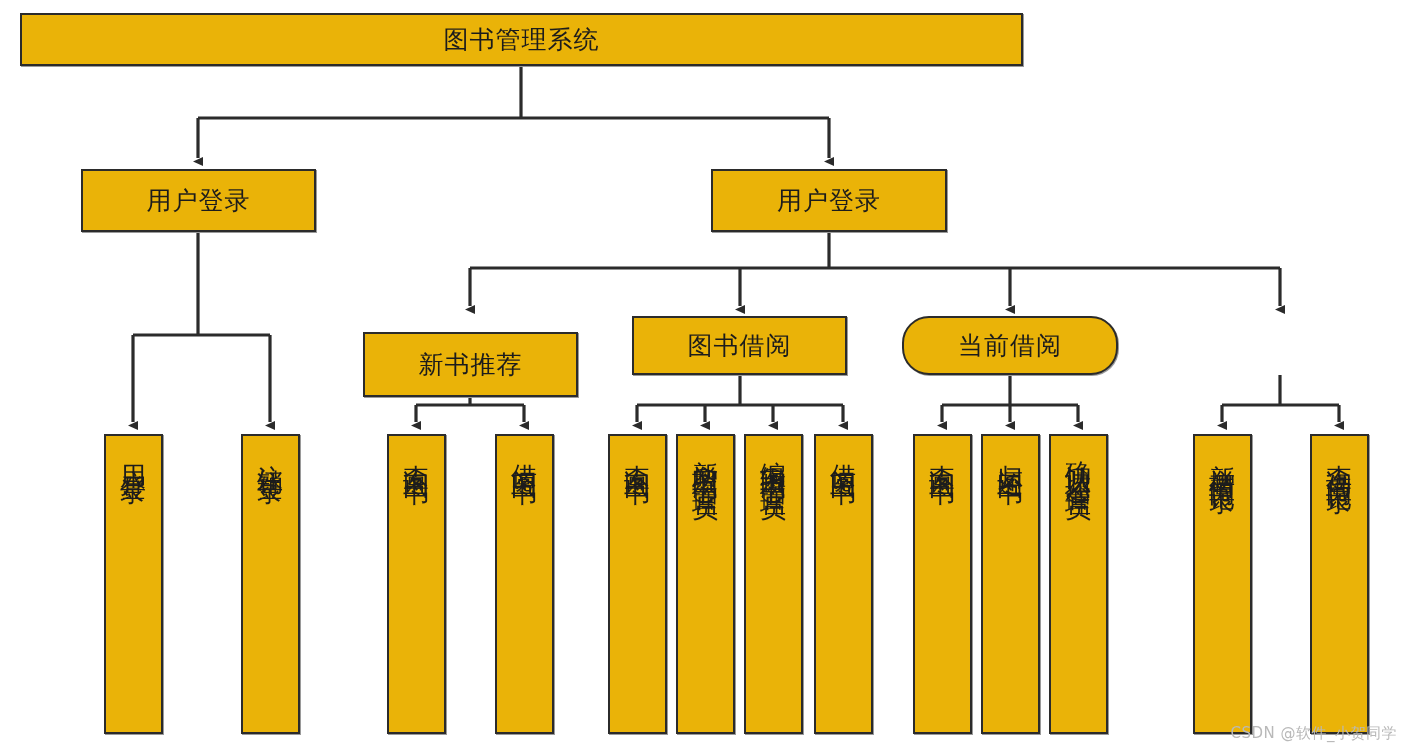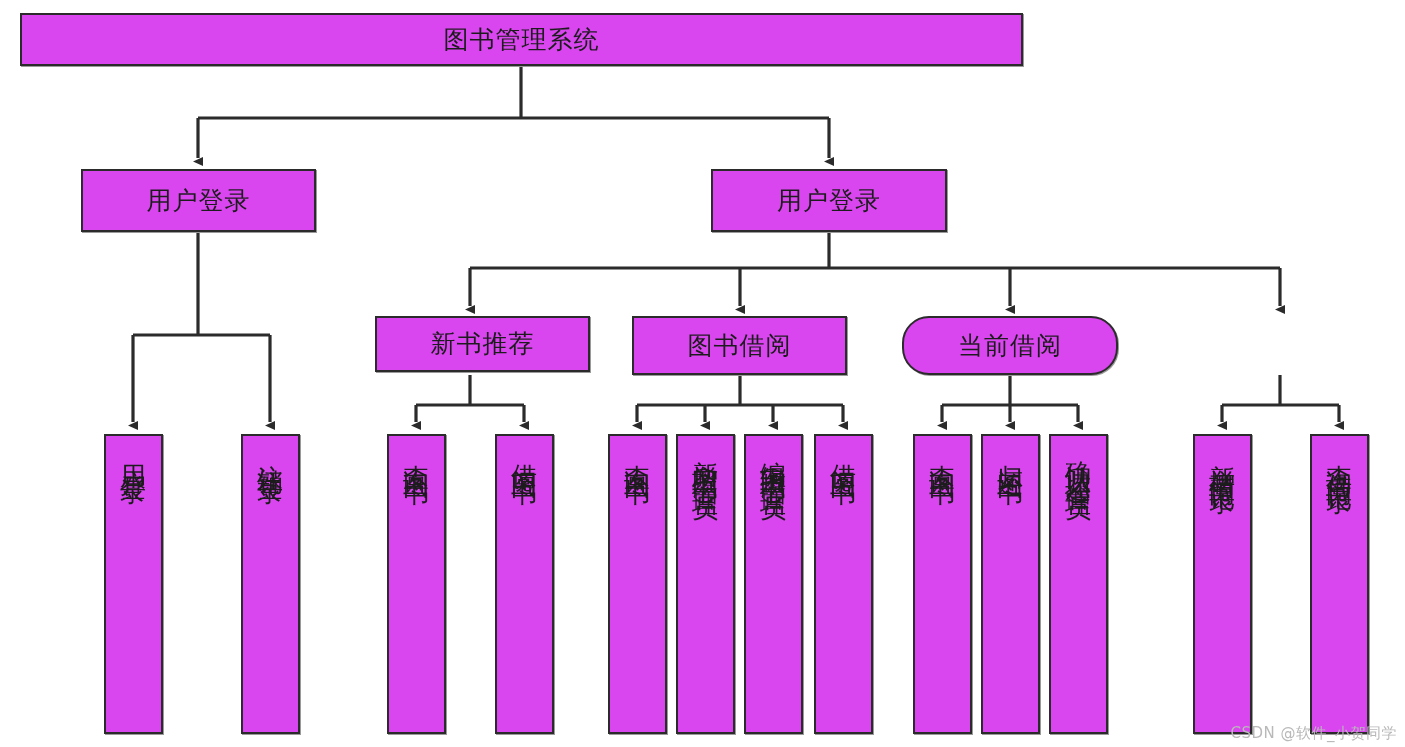--- a/index.html
+++ b/index.html
@@ -25,21 +25,21 @@
     left: 0;
     top: 0;
     width: 1405px;
     height: 747px;
     pointer-events: none;
   }
   .node {
     position: absolute;
     box-sizing: border-box;
     border: 2px solid #2b2b2b;
-    background: #d946ef;
+    background: #eab308;
     display: flex;
     align-items: center;
     justify-content: center;
     color: #1c1c1c;
     box-shadow: 1px 1px 0 0 #9a9a9a;
   }
   .node-label {
     display: block;
     text-align: center;
     line-height: 1.25;
@@ -160,21 +160,21 @@
     <span class="node-label">图书管理系统</span>
   </div>
 
   <div class="node h" style="left:81px; top:169px; width:235px; height:63px;">
     <span class="node-label">用户登录</span>
   </div>
   <div class="node h" style="left:711px; top:169px; width:236px; height:63px;">
     <span class="node-label">用户登录</span>
   </div>
 
-  <div class="node h" style="left:363px; top:316px; width:215px; height:56px;margin-left:12px;">
+  <div class="node h" style="left:363px; top:332px; width:215px; height:65px;">
     <span class="node-label">新书推荐</span>
   </div>
   <div class="node h" style="left:632px; top:316px; width:215px; height:59px;">
     <span class="node-label">图书借阅</span>
   </div>
   <div class="node h" style="left:902px; top:316px; width:216px; height:59px;border-radius:27px;">
     <span class="node-label">当前借阅</span>
   </div>
 
   <div class="node v" style="left:104px; top:434px; width:59px; height:300px;">

